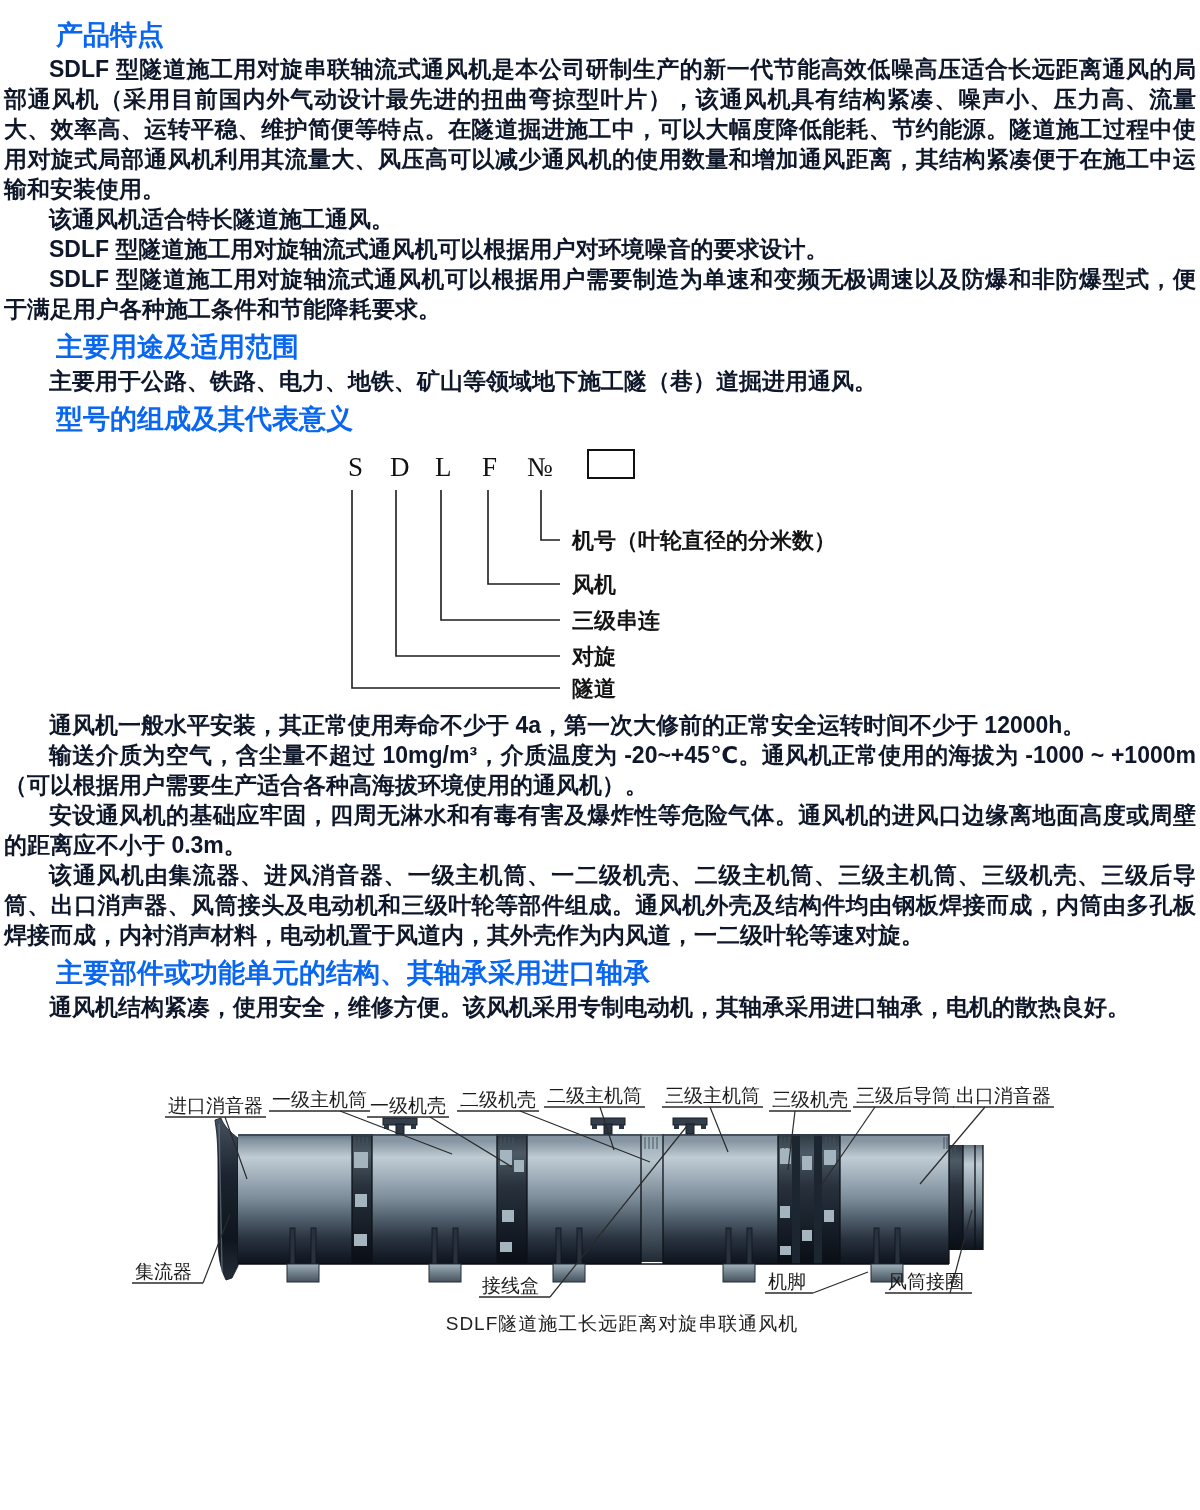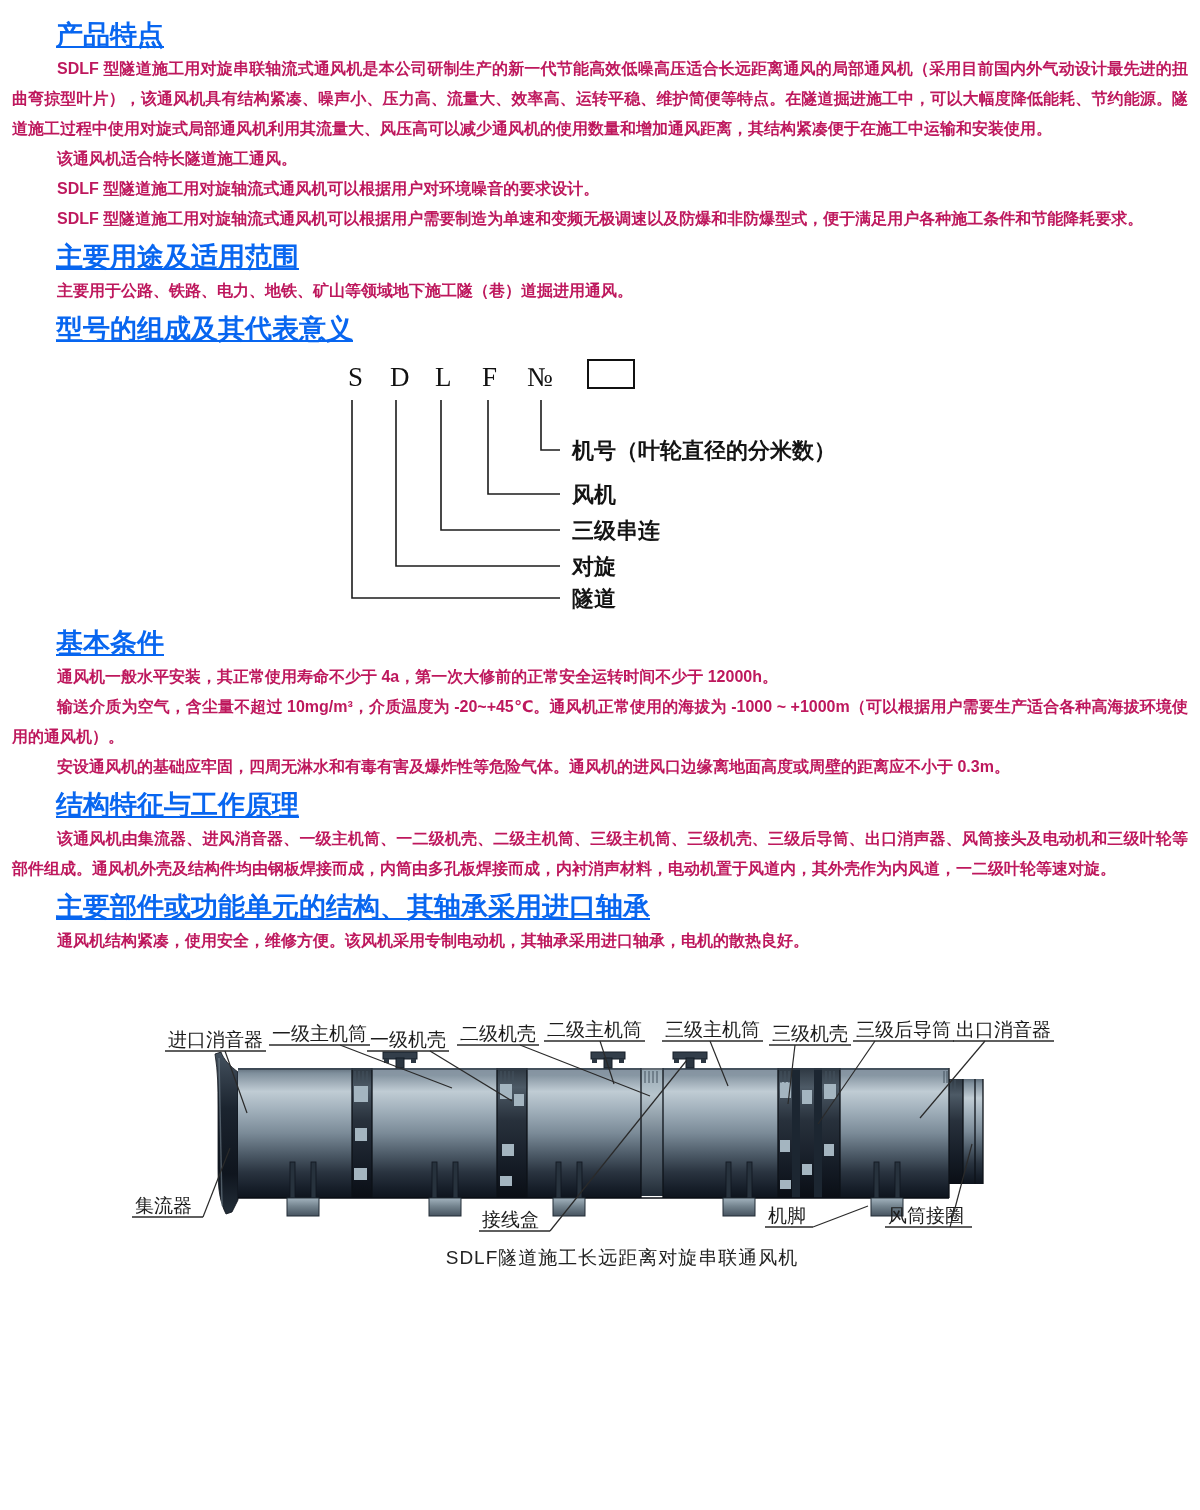--- a/index.html
+++ b/index.html
@@ -5,25 +5,24 @@
   html,body{margin:0;padding:0;background:#ffffff;}
   .page{
     width:1200px;height:1510px;margin:0 auto;background:#ffffff;
     font-family:"Liberation Sans","DejaVu Sans",sans-serif;
     color:#161616;overflow:hidden;position:relative;
   }
   .doc{padding-top:12px;}
   h2.sec{
     font-size:27px;line-height:30px;font-weight:bold;color:#0866f0;
     margin:8px 12px 4px 56px;
-    text-decoration:underline;
   }
   p.body{
-    font-size:16px;line-height:30px;font-weight:600;color:#be185d;
-    margin:0 12px;text-indent:45px;text-align:justify;
+    font-size:23px;line-height:30px;font-weight:600;color:#0f172a;
+    margin:0 4px;text-indent:45px;text-align:justify;
   }
   svg{display:block;}
   svg text{font-family:"Liberation Sans","DejaVu Sans",sans-serif;}
   .mletter{font-family:"Liberation Serif","DejaVu Serif",serif;font-size:27px;fill:#111;}
   .mlabel{font-size:22px;fill:#141414;font-weight:600;}
   .dlabel{font-size:19px;fill:#1c1c1c;}
   .dcaption{font-size:19px;fill:#222;letter-spacing:1px;}
   .mline{stroke:#1c1c1c;stroke-width:1.6;fill:none;}
   .lead{stroke:#2a2a2a;stroke-width:1.2;fill:none;}
   .ul{stroke:#2a2a2a;stroke-width:1.3;}
@@ -61,26 +60,24 @@
       <path class="mline" d="M396,52 V218 H560"></path>
       <path class="mline" d="M352,52 V250 H560"></path>
 
       <text class="mlabel" x="572" y="110">机号（叶轮直径的分米数）</text>
       <text class="mlabel" x="572" y="154">风机</text>
       <text class="mlabel" x="572" y="190">三级串连</text>
       <text class="mlabel" x="572" y="226">对旋</text>
       <text class="mlabel" x="572" y="258">隧道</text>
     </svg>
 
-    <h2 class="sec">基本条件</h2>
     <p class="body">通风机一般水平安装，其正常使用寿命不少于 4a，第一次大修前的正常安全运转时间不少于 12000h。</p>
     <p class="body">输送介质为空气，含尘量不超过 10mg/m³，介质温度为 -20~+45℃。通风机正常使用的海拔为 -1000 ~ +1000m（可以根据用户需要生产适合各种高海拔环境使用的通风机）。</p>
     <p class="body">安设通风机的基础应牢固，四周无淋水和有毒有害及爆炸性等危险气体。通风机的进风口边缘离地面高度或周壁的距离应不小于 0.3m。</p>
 
-    <h2 class="sec">结构特征与工作原理</h2>
     <p class="body">该通风机由集流器、进风消音器、一级主机筒、一二级机壳、二级主机筒、三级主机筒、三级机壳、三级后导筒、出口消声器、风筒接头及电动机和三级叶轮等部件组成。通风机外壳及结构件均由钢板焊接而成，内筒由多孔板焊接而成，内衬消声材料，电动机置于风道内，其外壳作为内风道，一二级叶轮等速对旋。</p>
 
     <h2 class="sec">主要部件或功能单元的结构、其轴承采用进口轴承</h2>
     <p class="body">通风机结构紧凑，使用安全，维修方便。该风机采用专制电动机，其轴承采用进口轴承，电机的散热良好。</p>
 
     <svg width="1200" height="300" viewBox="0 0 1200 300" style="margin-top:40px;">
       <defs>
         <linearGradient id="cyl" x1="0" y1="0" x2="0" y2="1">
           <stop offset="0" stop-color="#5f6e7b"></stop>
             <stop offset="0.04" stop-color="#7f8f9c"></stop>

